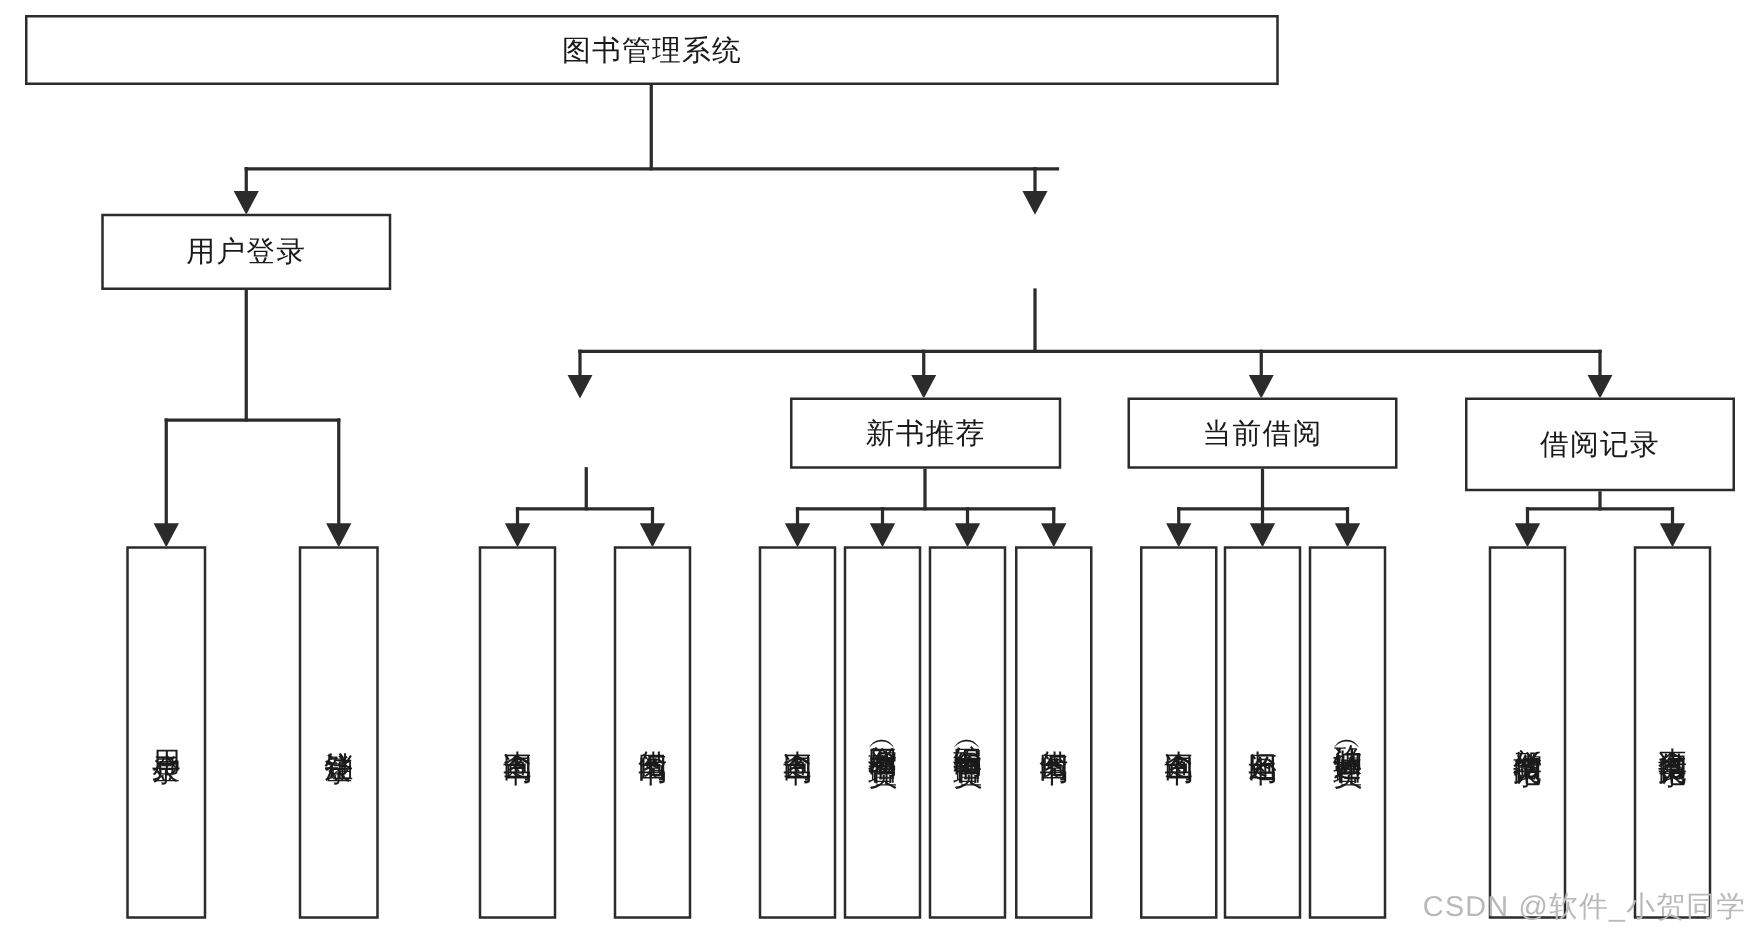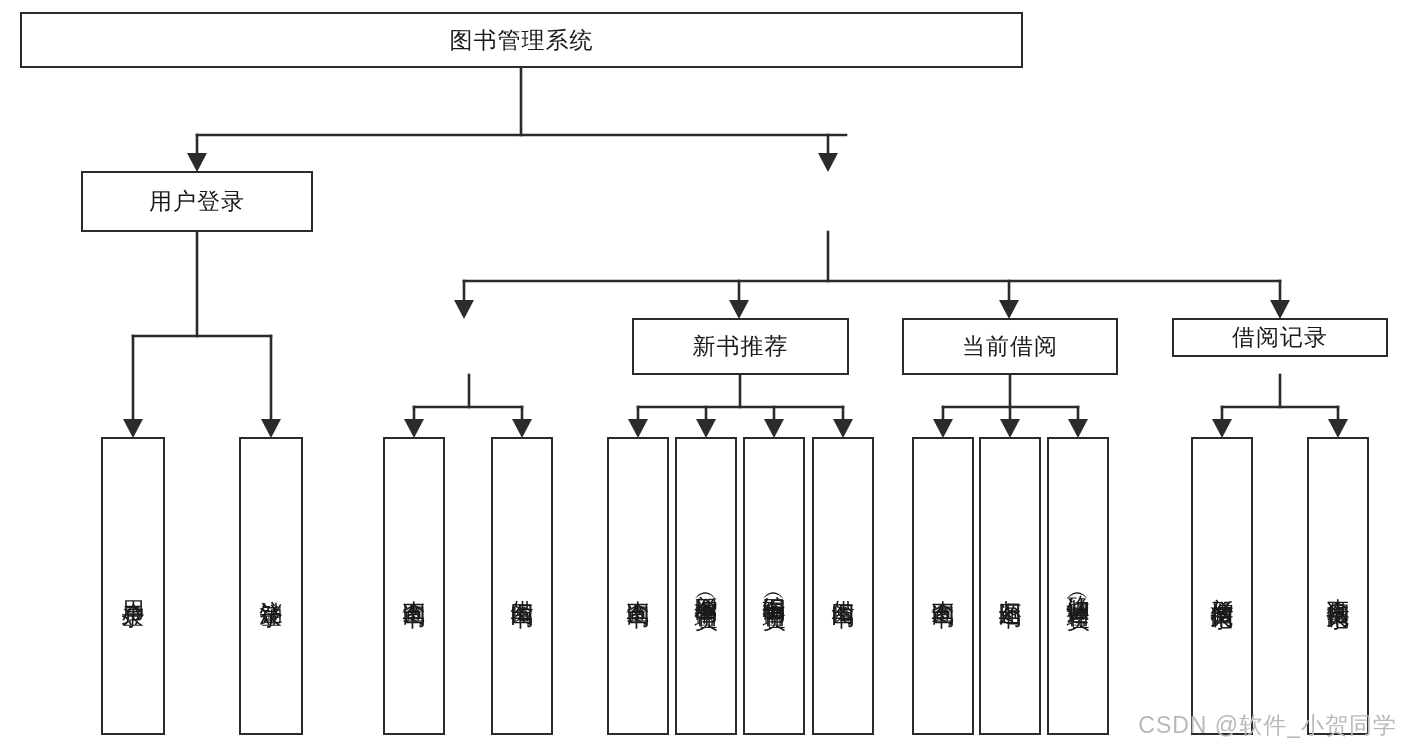--- a/index.html
+++ b/index.html
@@ -126,21 +126,21 @@
   <div class="node h" style="left:81px; top:171px; width:232px; height:61px;">
     <span>用户登录</span>
   </div>
 
   <div class="node h" style="left:632px; top:318px; width:217px; height:57px;">
     <span>新书推荐</span>
   </div>
   <div class="node h" style="left:902px; top:318px; width:216px; height:57px;">
     <span>当前借阅</span>
   </div>
-  <div class="node h" style="left:1172px; top:318px; width:216px; height:39px;">
+  <div class="node h" style="left:1172px; top:318px; width:216px; height:75px;">
     <span>借阅记录</span>
   </div>
 
   <div class="node v" style="left:101px; top:437px; width:64px; height:298px;">
     <span class="vlabel">用户登录</span>
   </div>
   <div class="node v" style="left:239px; top:437px; width:64px; height:298px;">
     <span class="vlabel">注销登录</span>
   </div>
 

